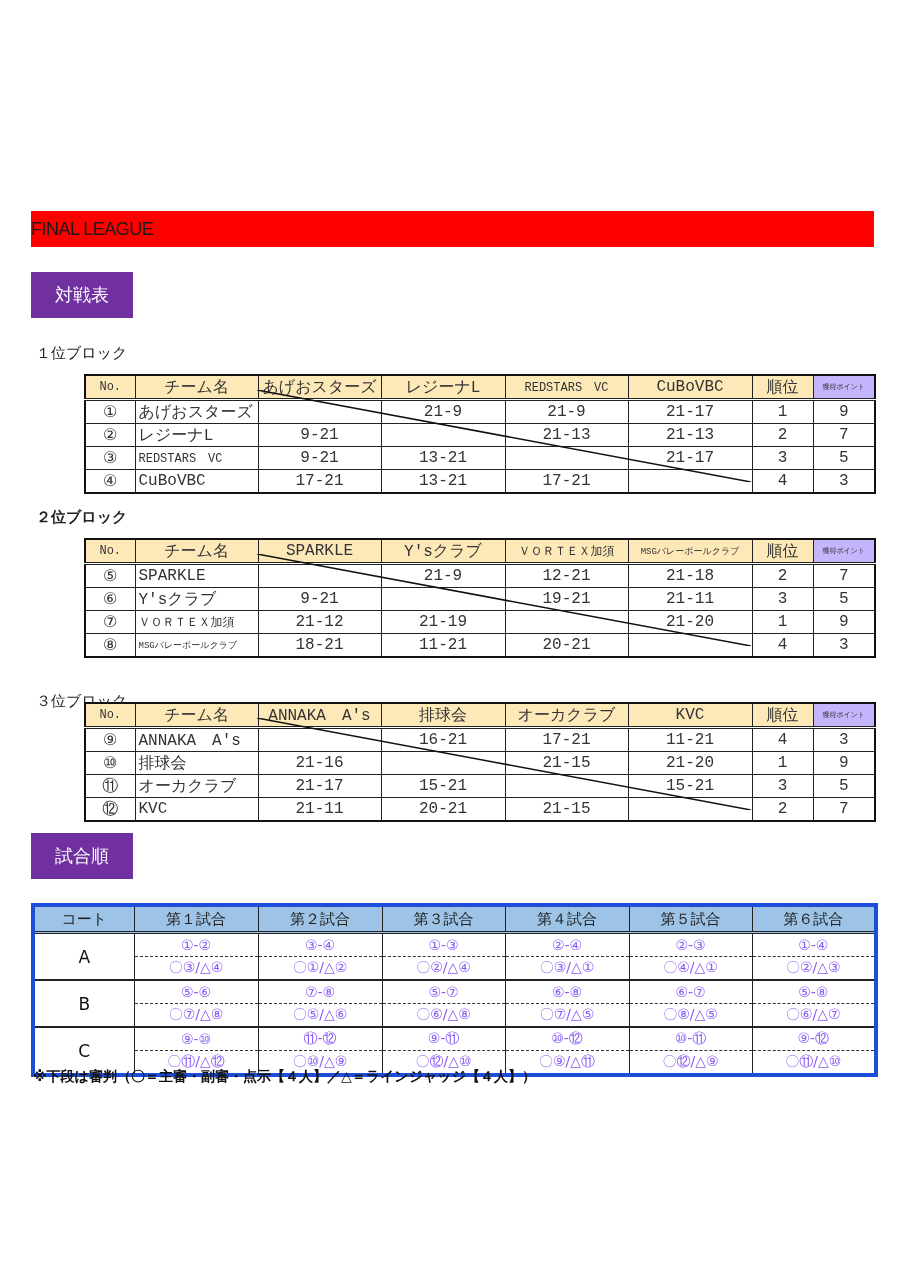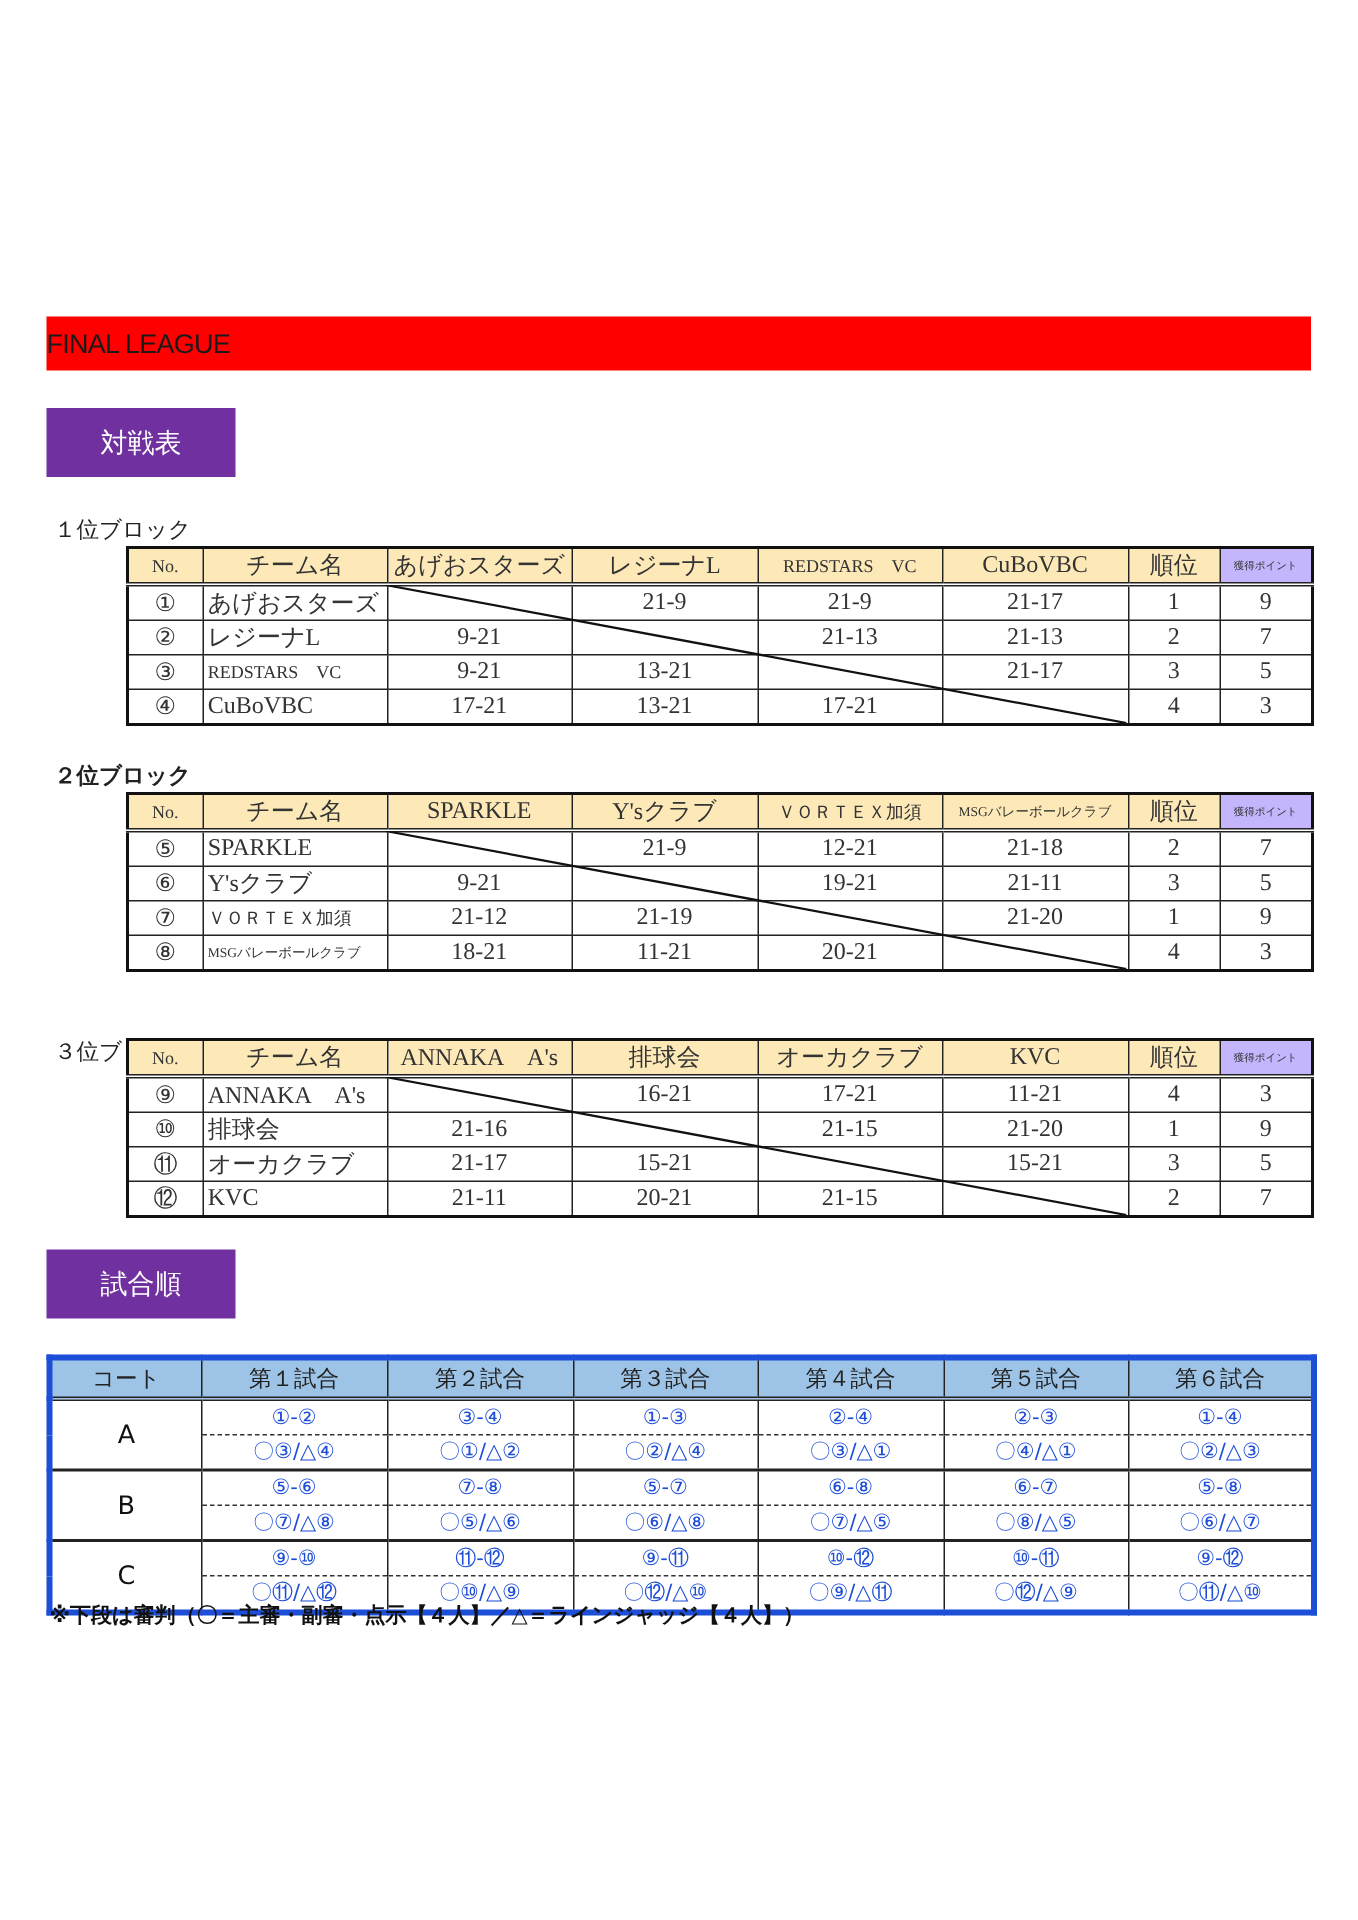--- a/index.html
+++ b/index.html
@@ -1,32 +1,32 @@
 <!DOCTYPE html>
 <html><head>
 <meta charset="utf-8">
 <style>
   html,body{margin:0;padding:0;background:#ffffff;}
   body{width:905px;height:1280px;position:relative;font-family:"DejaVu Sans","Liberation Sans",sans-serif;color:#222;overflow:hidden;}
   .banner{position:absolute;left:31px;top:211px;width:843px;height:36px;background:#ff0000;display:flex;align-items:center;font-family:"Liberation Sans",sans-serif;font-size:18px;color:#1a1a1a;letter-spacing:-0.5px;}
-  .section-tag{position:absolute;left:31px;width:126px;height:46px;background:#7030a0;color:#fff;display:flex;align-items:center;justify-content:center;font-size:18px;}
+  .section-tag{position:absolute;left:31px;width:102px;height:46px;background:#7030a0;color:#fff;display:flex;align-items:center;justify-content:center;font-size:18px;}
   .block-label{position:absolute;left:36px;font-size:15px;color:#222;}
-  table.league{position:absolute;left:84px;width:790px;border-collapse:collapse;border:2px solid #111;table-layout:fixed;font-family:Liberation Serif, serif;}
+  table.league{position:absolute;left:84px;width:790px;border-collapse:collapse;border:2px solid #111;table-layout:fixed;font-family:Liberation Mono, monospace;margin-top:10px;}
   table.league td, table.league th{border:1px solid #222;height:22px;padding:0;text-align:center;font-size:16px;font-weight:normal;color:#333;overflow:hidden;white-space:nowrap;}
   table.league thead th{background:#fde9b8;border-bottom:3px double #222;}
   table.league th.pts{background:#c4b5fd;font-size:7px;color:#333;}
   table.league td.name{text-align:left;padding-left:3px;}
   table.league td.small{font-size:12px;}
   table.league td.tiny{font-size:9px;}
   table.league th.small{font-size:12px;}
   table.league th.tiny{font-size:9px;}
   .diag{position:absolute;pointer-events:none;}
   table.sched{position:absolute;left:31px;top:903px;width:843px;border-collapse:collapse;border:4px solid #1d4ed8;table-layout:fixed;}
   table.sched th{background:#9dc3e6;border:1px solid #222;border-bottom:3px double #222;height:22px;font-weight:normal;font-size:15px;color:#222;}
-  table.sched td{border-left:1px solid #222;border-right:1px solid #222;text-align:center;font-size:14px;color:#1d4ed8;height:22px;padding:0;}
+  table.sched td{border-left:1px solid #222;border-right:1px solid #222;text-align:center;font-size:14px;color:#8b5cf6;height:22px;padding:0;}
   table.sched td.court{font-size:17px;color:#111;border-bottom:2px solid #222;}
   table.sched tr.top td.m{border-bottom:1px dashed #333;}
   table.sched tr.bot td.m{border-bottom:2px solid #222;}
   .note{position:absolute;left:33px;top:1068px;font-size:14px;font-weight:bold;color:#111;text-align:right;}
 </style>
 </head>
 <body>
 
 <div class="banner">
     <span>FINAL LEAGUE</span>

